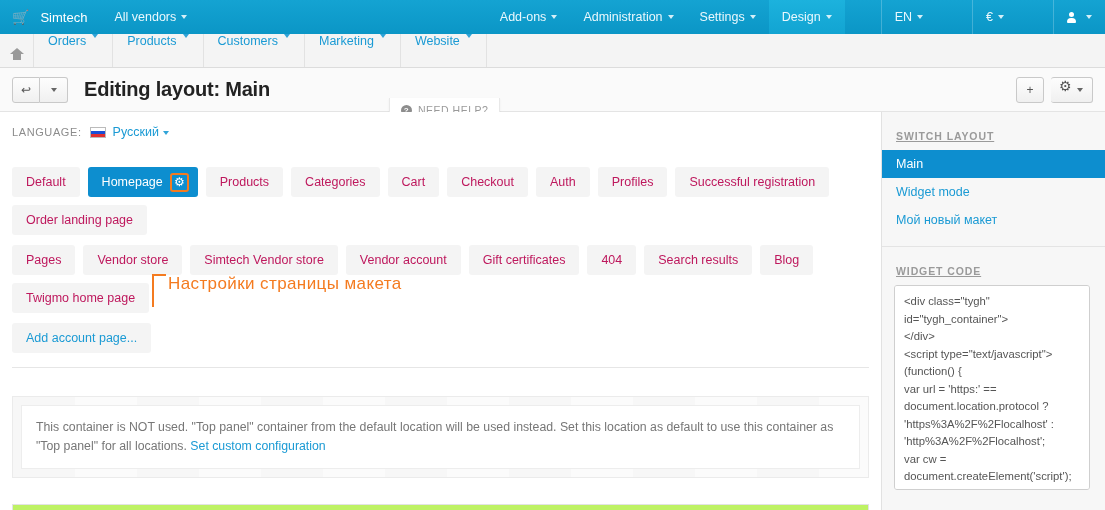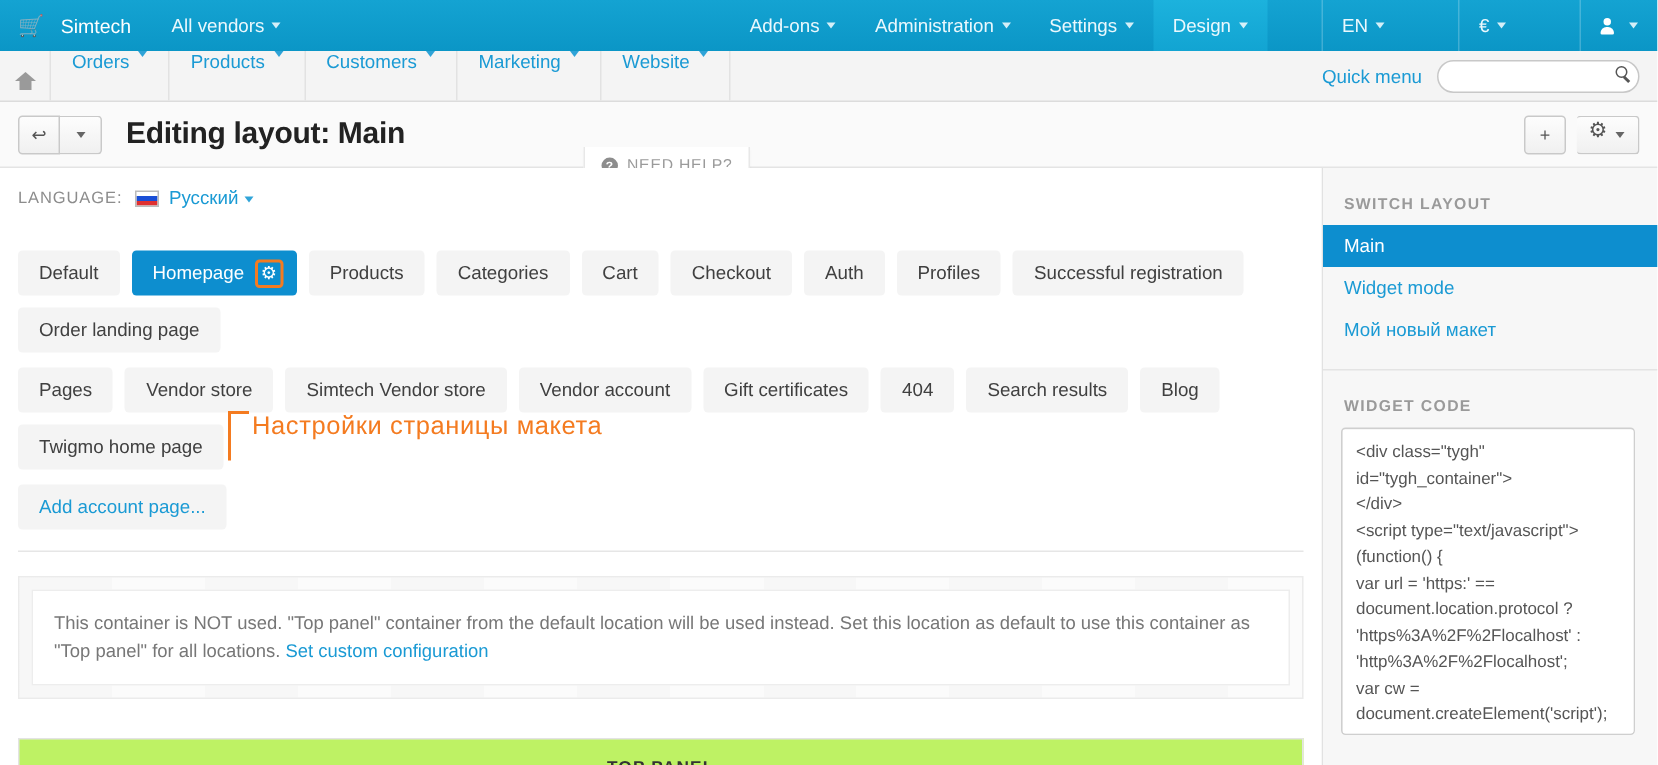--- a/index.html
+++ b/index.html
@@ -239,21 +239,21 @@
   .tabs {
     display:flex; flex-wrap: wrap; gap: 8px;
     padding-top: 28px;
   }
   .tab {
     background: #f4f4f4;
     border-radius: 3px;
     height: 30px;
     display:flex; align-items:center;
     padding: 0 14px;
-    color: #404040;
+    color: #be185d;
     font-size: 12.5px;
     cursor: pointer;
     white-space: nowrap;
   }
   .tab.active {
     background: #0d8ecf;
     color: #fff;
     padding-right: 9px;
   }
   .tab-gear {
@@ -269,21 +269,21 @@
     background:#f4f4f4; border-radius:3px; height:30px;
     display:inline-flex; align-items:center; padding:0 14px;
     color:#1a9ad4; font-size:12.5px; cursor:pointer;
     margin-top: 10px;
   }
 
   .divider { border-top: 1px solid #e6e6e6; margin: 14px 0 0 0; }
 
   
   .container-box {
-    margin-top: 16px;
+    margin-top: 28px;
     background: #fcfcfc;
     border: 1px solid #ebebeb;
     padding: 8px;
   }
   .container-box.hatched {
     background-image: repeating-linear-gradient(90deg,#f7f7f7 0 62px,#fbfbfb 62px 124px);
   }
   .notice {
     background: #fff;
     border: 1px solid #ededed;
@@ -310,20 +310,21 @@
     background: #f7f7f7;
     border-left: 1px solid #e2e2e2;
     font-size: 12.5px;
   }
   .side-title {
     padding: 18px 9px 8px 14px;
     font-size: 10.5px;
     color: #9a9a9a;
     letter-spacing: .9px;
     font-weight: bold;
+    text-decoration: underline;
   }
   .side-item {
     padding: 7px 14px;
     color: #1a9ad4;
     cursor: pointer;
   }
   .side-item.active { background:#0d8ecf; color:#fff; }
   .side-sep { border-top: 1px solid #e4e4e4; margin: 12px 0 0 0; }
   .code-wrap { padding: 0 12px; }
   .code-area {
@@ -407,27 +408,20 @@
     <span class="caret"></span>
   </div>
   <div class="subnav-item">
     <span>Marketing</span>
     <span class="caret"></span>
   </div>
   <div class="subnav-item">
     <span>Website</span>
     <span class="caret"></span>
   </div>
-  <div class="subnav-right">
-    <span class="quick-menu">Quick menu</span>
-    <span class="search-wrap">
-      <input class="search-input" placeholder="" style="">
-      <span class="search-icon"></span>
-    </span>
-  </div>
 </div>
 
 <div class="titlebar">
   <div class="btn-group">
     <div class="btn">↩</div>
     <div class="btn">
       <span class="caret"></span>
     </div>
   </div>
   <div class="page-title">Editing layout: Main</div>

